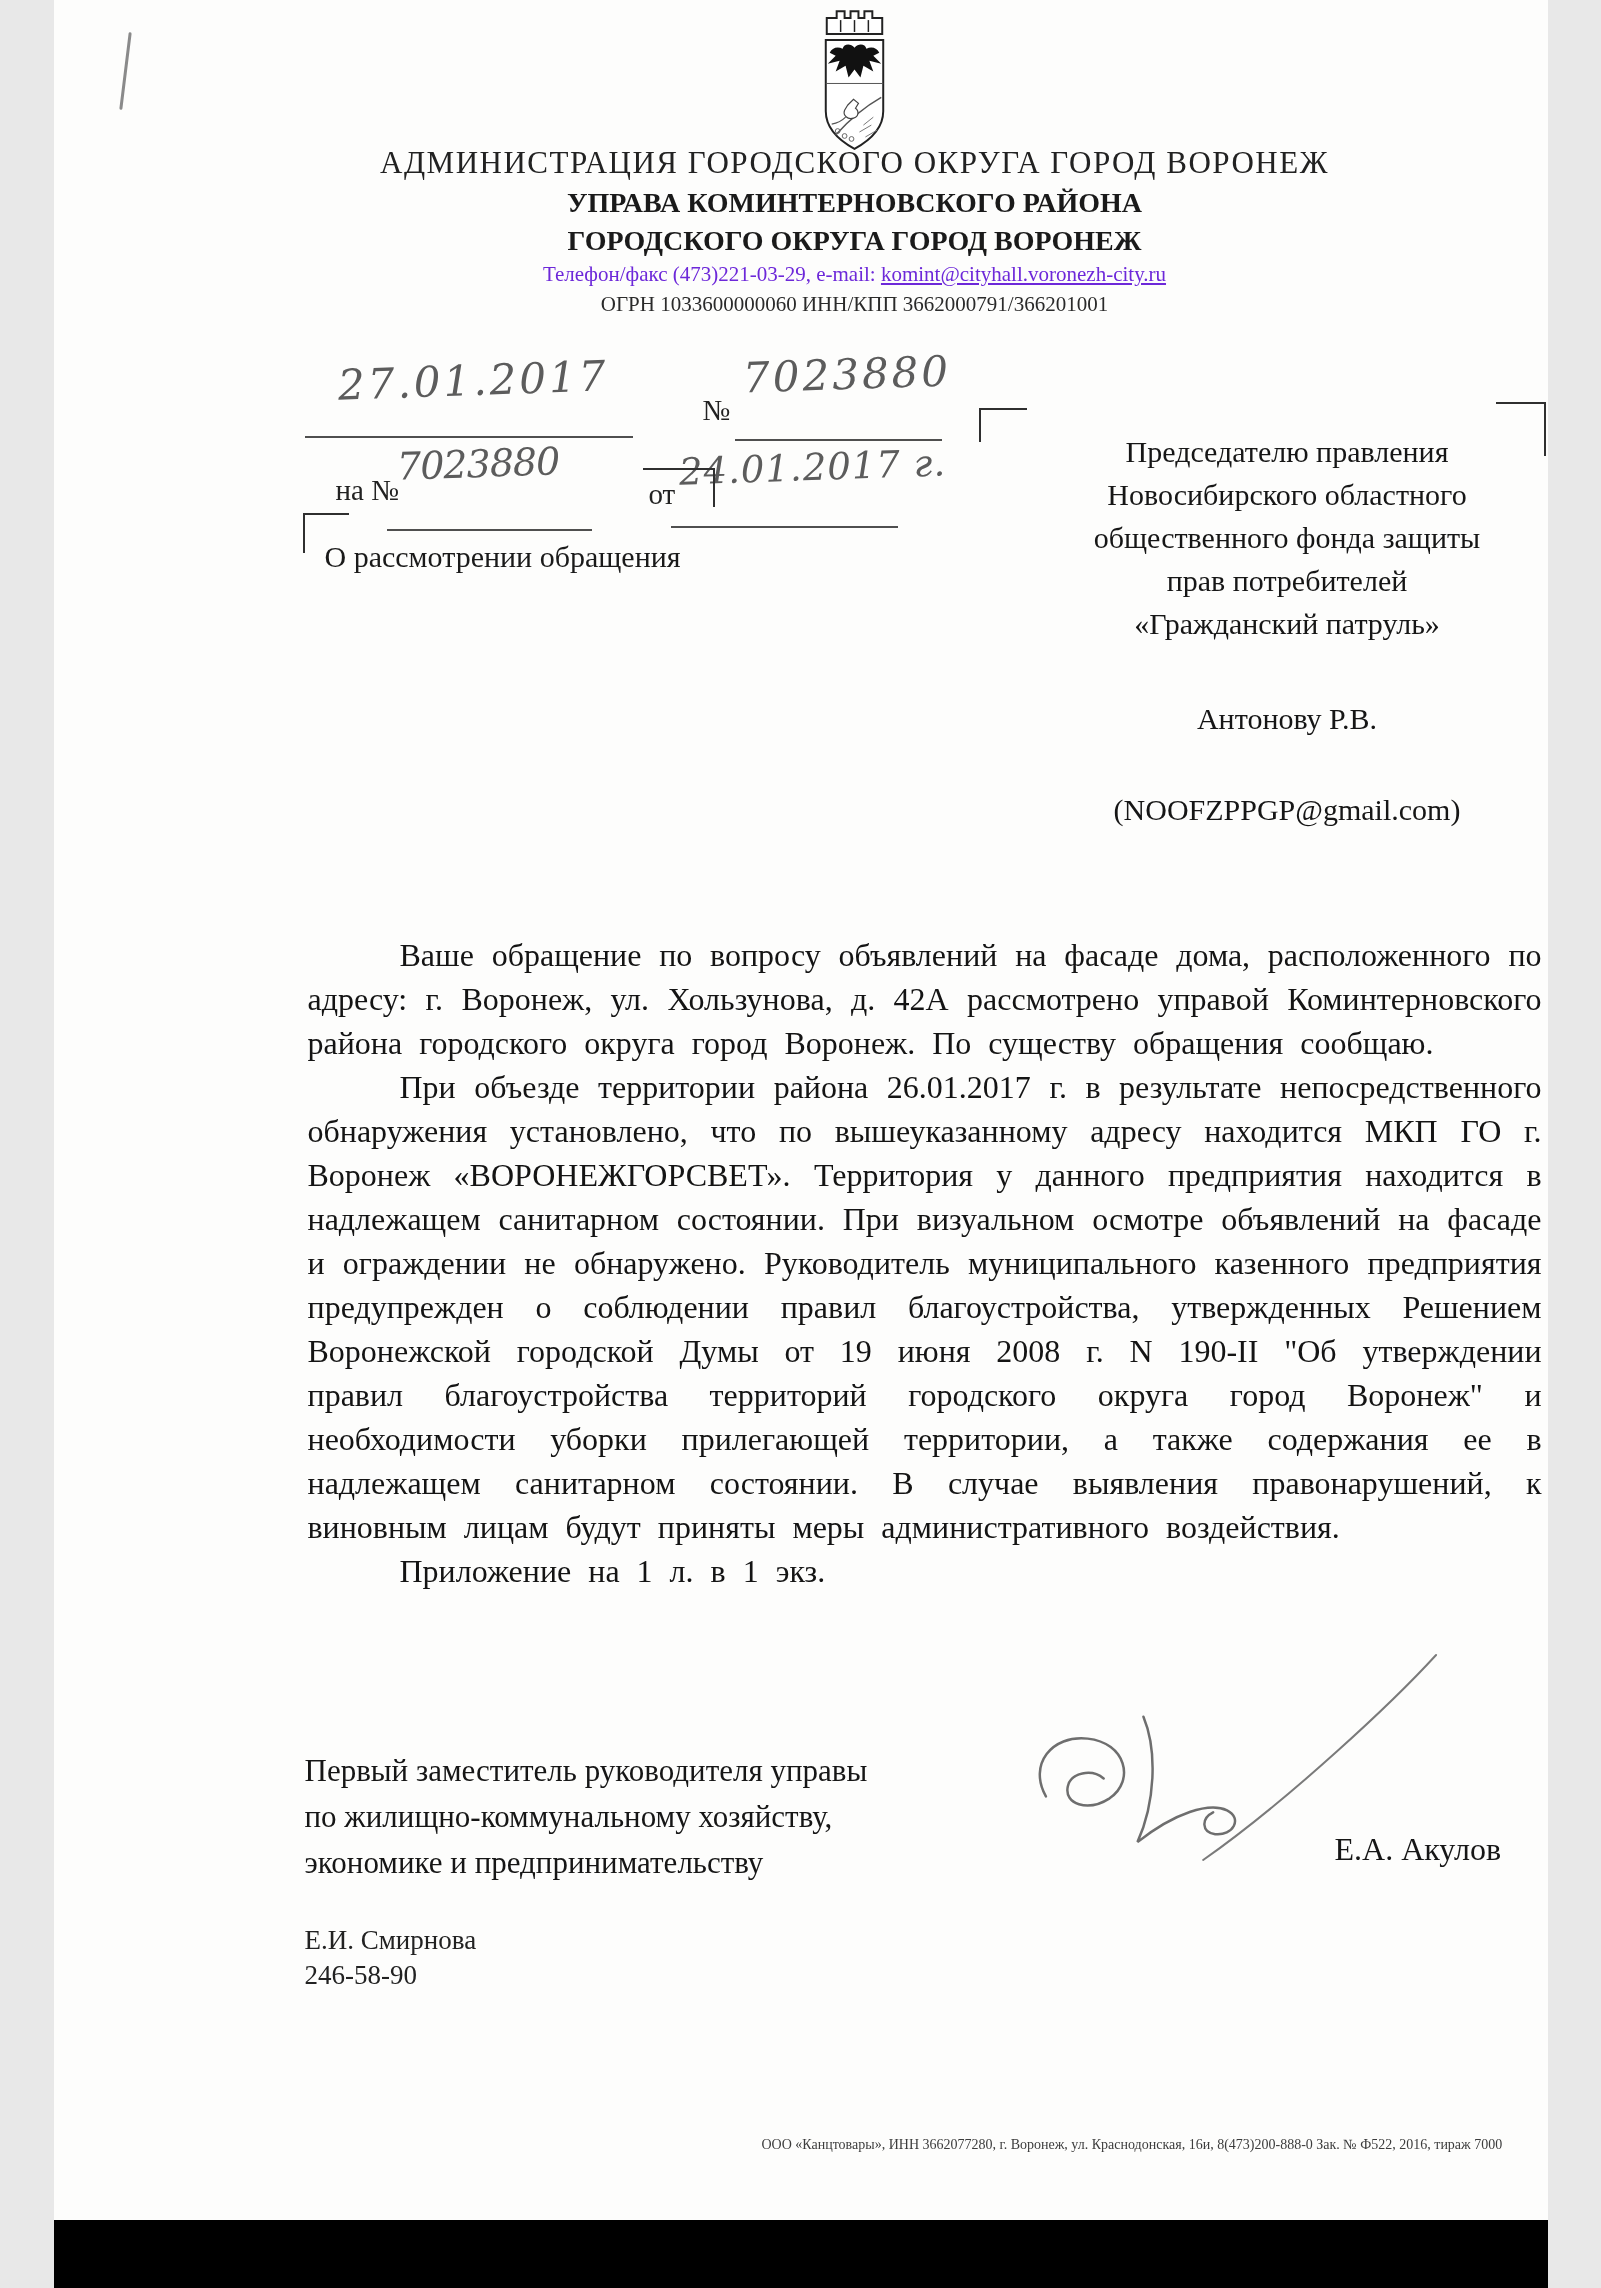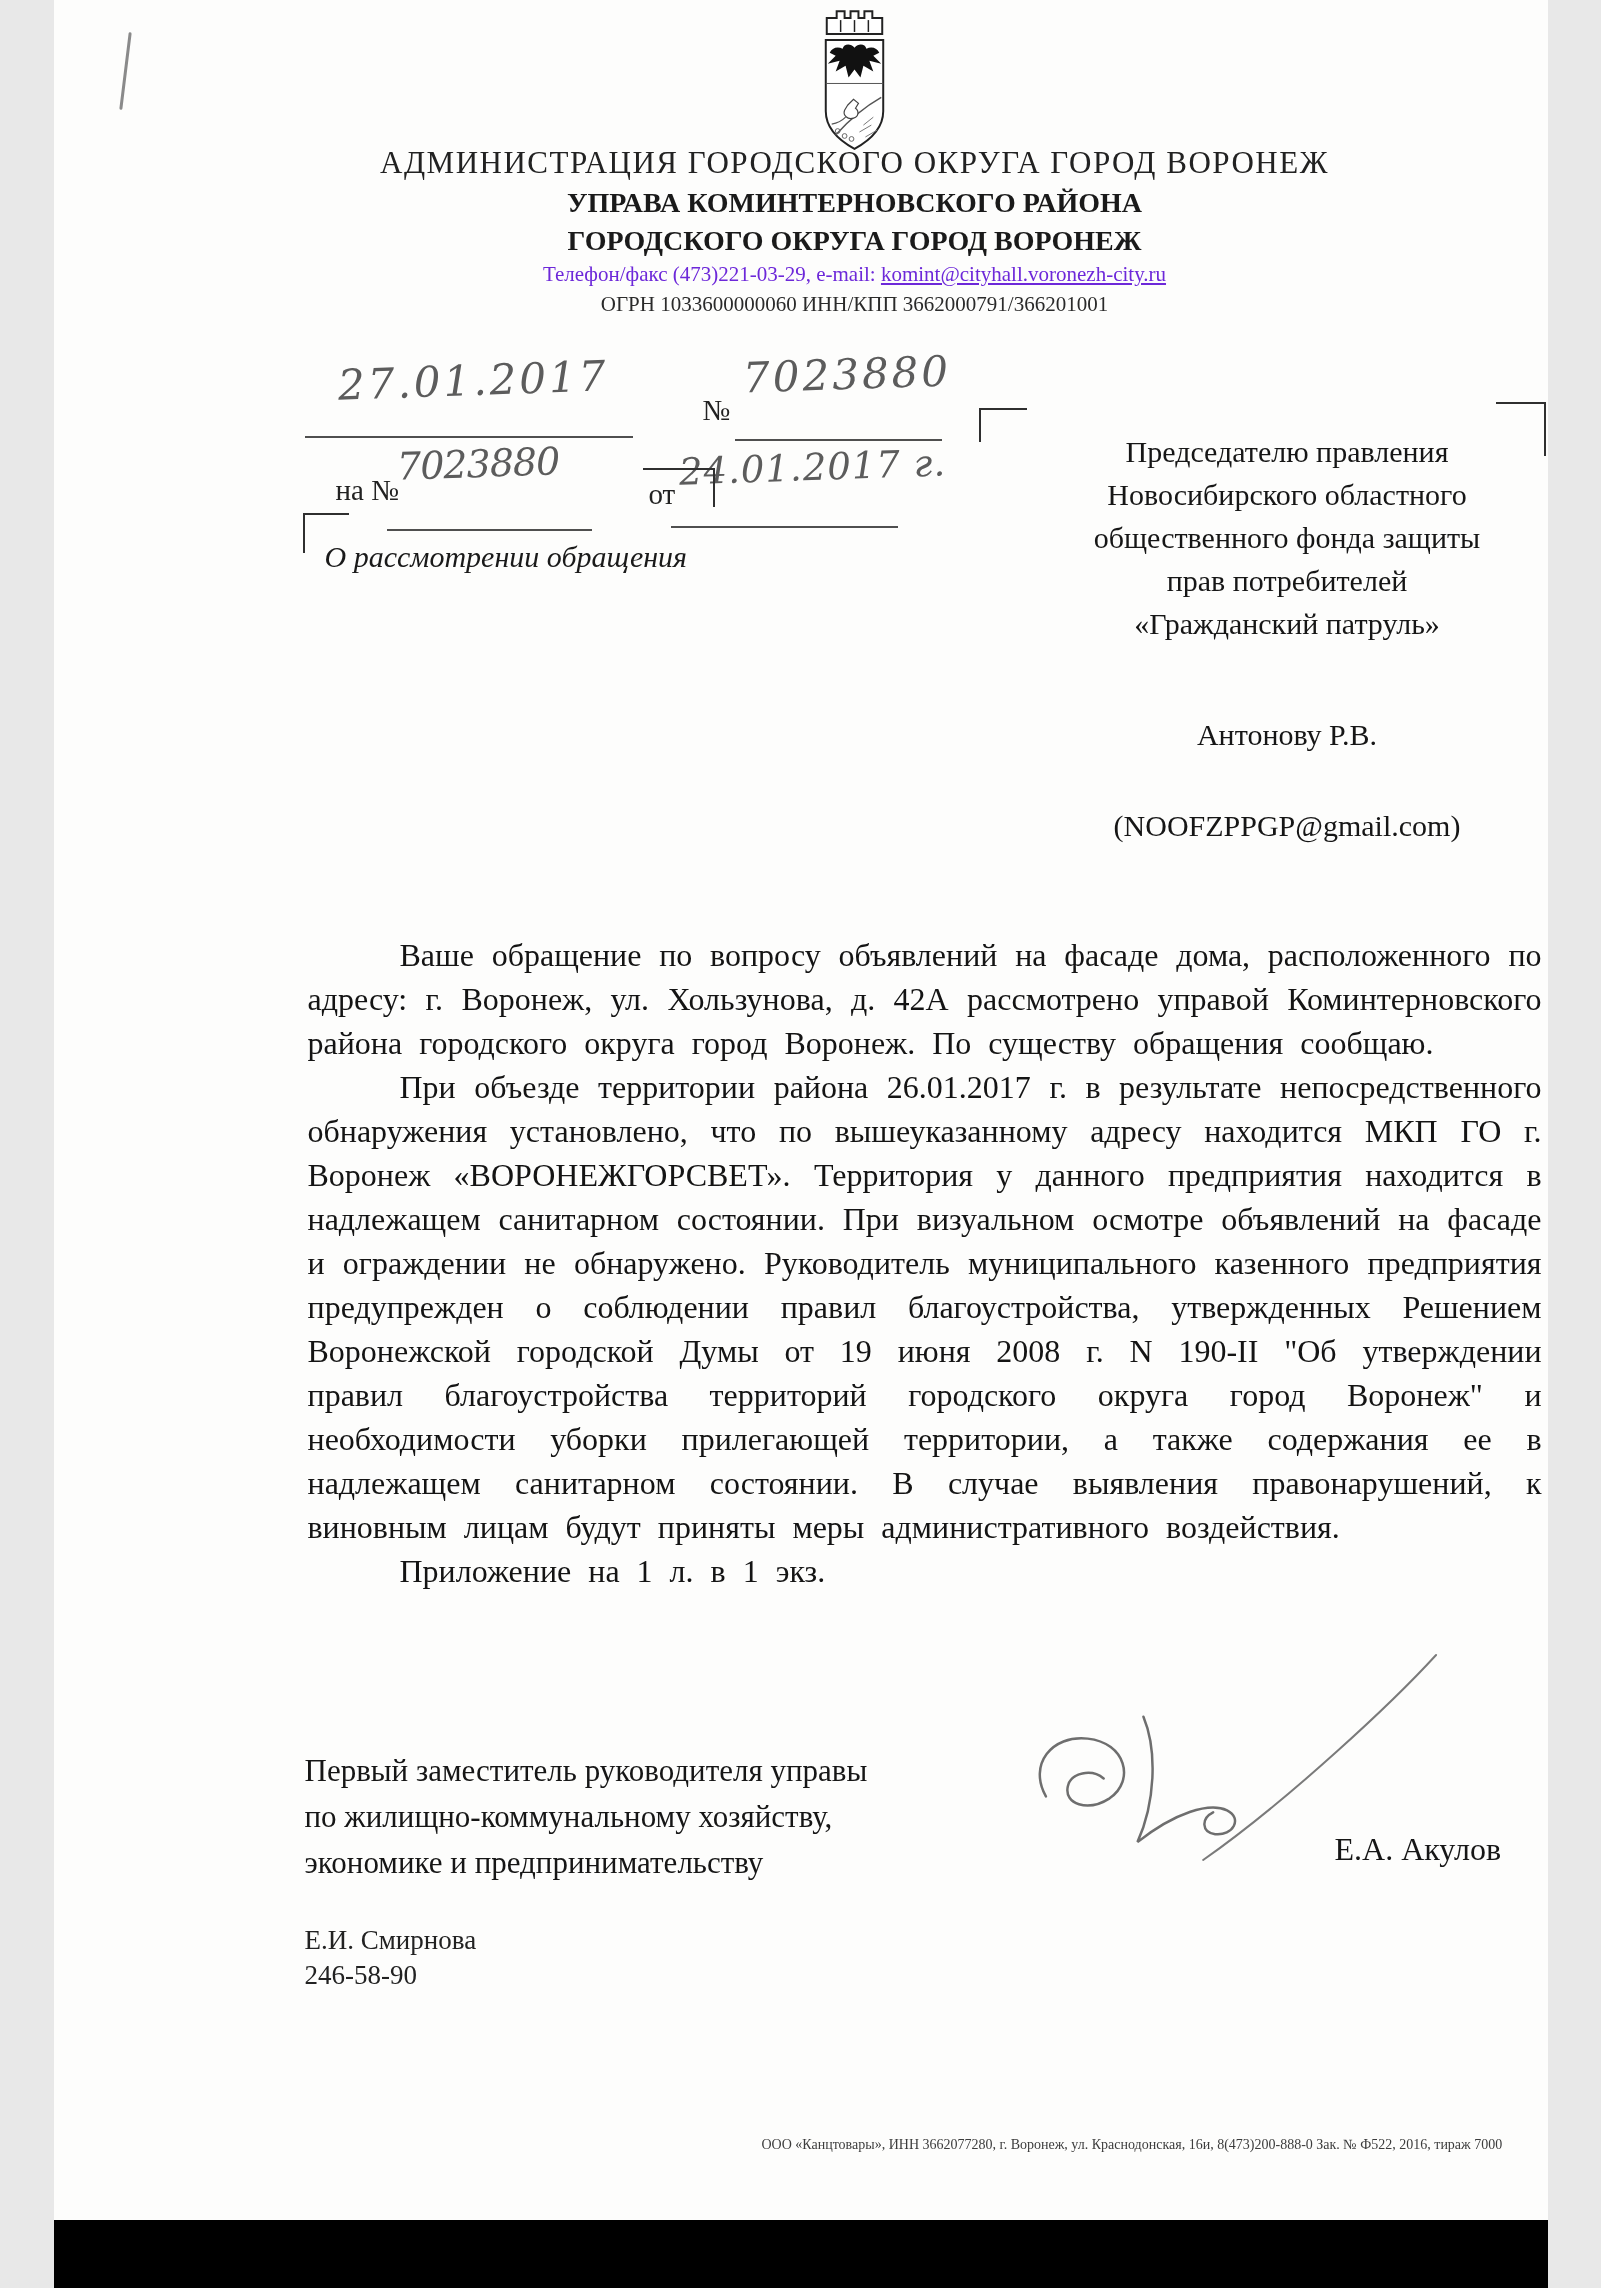--- a/index.html
+++ b/index.html
@@ -23,24 +23,24 @@
     letter-spacing:3px;transform:rotate(-2deg);white-space:nowrap;
   }
   .uline{position:absolute;height:0;border-bottom:2px solid #4f4f4f;}
   .lbl{font-size:29px;color:#222;white-space:nowrap;}
   
   .br-tl{border-top:2.5px solid #2f2f2f;border-left:2.5px solid #2f2f2f;}
   .br-tr{border-top:2.5px solid #2f2f2f;border-right:2.5px solid #2f2f2f;}
   
   .recipient{position:absolute;left:980px;top:430px;width:507px;text-align:center;
     font-size:30px;line-height:43px;color:#161616;}
-  .recipient .name{margin-top:68px;}
+  .recipient .name{margin-top:52px;}
   .recipient .rmail{margin-top:48px;}
   
-  .subject{position:absolute;left:271px;top:540px;font-size:30px;color:#1a1a1a;font-style:italic;}
+  .subject{position:absolute;left:271px;top:540px;font-size:30px;color:#1a1a1a;}
   
   .body-text{position:absolute;left:254px;top:933px;width:1234px;
     font-size:32px;line-height:44px;text-align:justify;color:#141414;
     word-spacing:9px;}
   .body-text p{margin:0;text-indent:92px;}
   
   .sig-pos{position:absolute;left:251px;top:1748px;font-size:31px;line-height:46px;color:#161616;}
   .sig-name{position:absolute;left:1281px;top:1831px;font-size:32px;color:#161616;white-space:nowrap;}
   
   .executor{position:absolute;left:251px;top:1923px;font-size:27px;line-height:35px;color:#222;}

